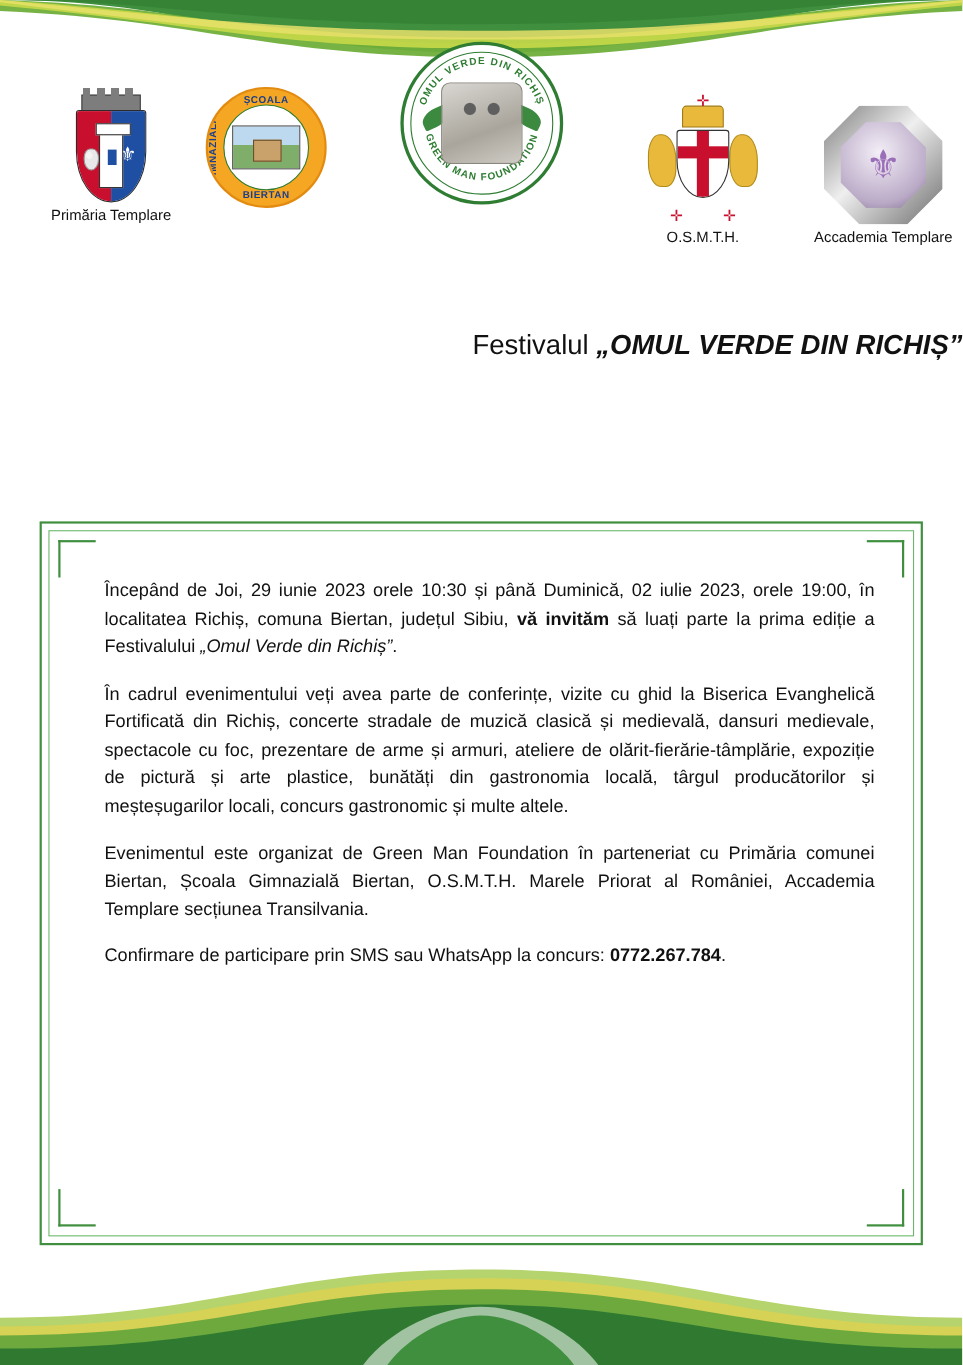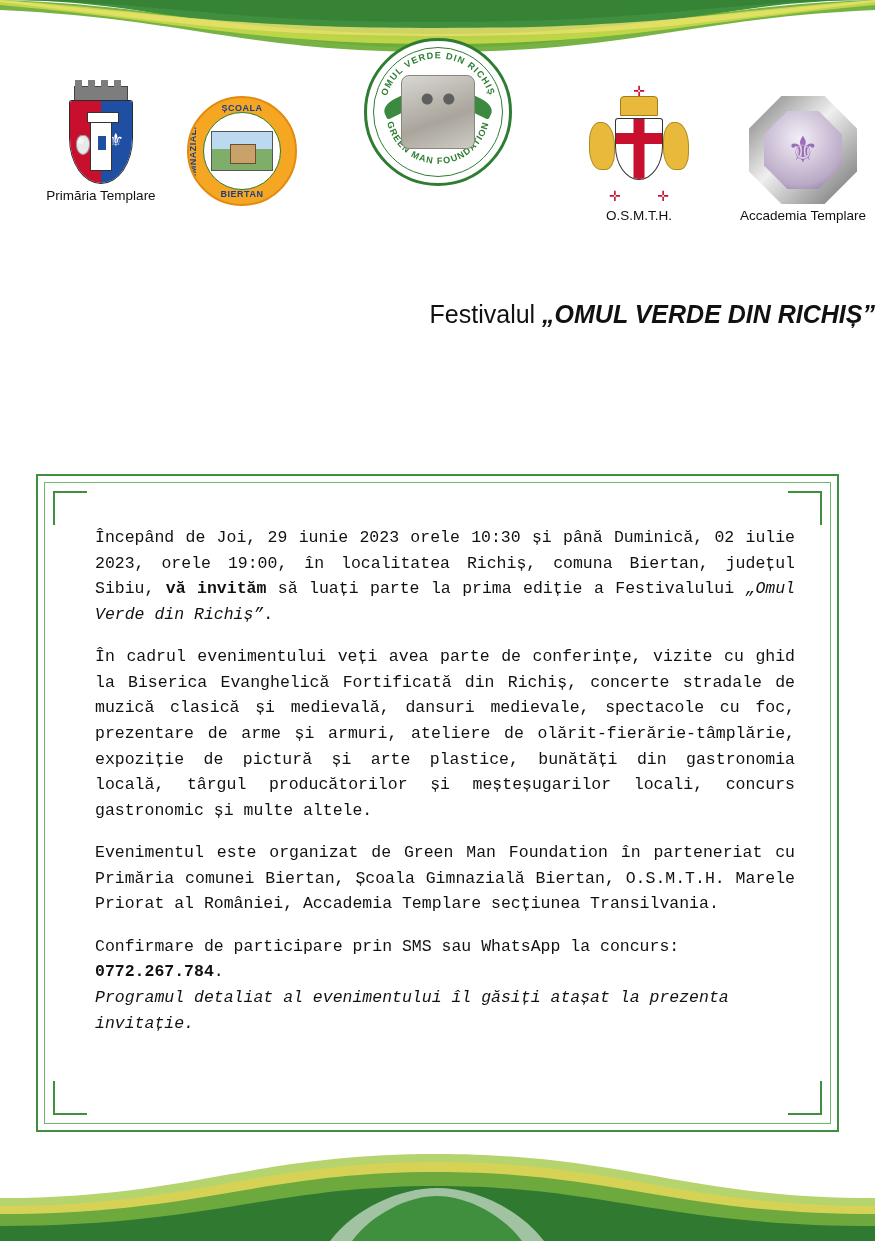--- a/index.html
+++ b/index.html
@@ -320,21 +320,21 @@
 
   .body-text {
     position: absolute;
     left: 50px; top: 42px;
     width: 700px;
     font-size: 16.5px;
     line-height: 1.55;
     text-align: justify;
     color: #111;
   }
-  .body-text p { margin: 0 0 17px 0; font-family: Liberation Mono, monospace; }
+  .body-text p { margin: 0 0 17px 0; }
   .body-text p:last-child { margin-bottom: 0; }
   .b { font-weight: bold; }
   .i { font-style: italic; }
   .tight { text-align: left; }
   .para-justify { text-align: justify; text-justify: inter-word; }
 </style>
 </head>
 <body>
 
 <div class="ribbon-top">
@@ -356,21 +356,21 @@
         <div class="shield-left"></div>
         <div class="shield-right"></div>
         <div class="grape"></div>
         <div class="fleur-white">⚜</div>
         <div class="shield-tower"></div>
       </div>
     </div>
     <div class="logo-caption">Primăria Templare</div>
   </div>
 
-  <div class="logo" style="left:172px; top:58px; width:140px;">
+  <div class="logo" style="left:172px; top:41px; width:140px;">
     <div class="circle-logo">
       <div class="circ-text top">ȘCOALA</div>
       <div class="circ-text bottom">BIERTAN</div>
       <div class="circ-text left">GIMNAZIALĂ</div>
       <div class="inner">
         <div class="pic"></div>
       </div>
     </div>
   </div>
 
@@ -436,21 +436,21 @@
 
     <div class="body-text">
 
       <p class="para-justify"><span>Începând de Joi, 29 iunie 2023 orele 10:30 și până Duminică, 02 iulie 2023, orele 19:00, în localitatea Richiș, comuna Biertan, județul Sibiu, </span><span class="b">vă invităm</span><span> să luați parte la prima ediție a Festivalului </span><span class="i">„Omul Verde din Richiș”</span><span>.</span></p>
 
       <p class="para-justify">În cadrul evenimentului veți avea parte de conferințe, vizite cu ghid la Biserica Evanghelică Fortificată din Richiș, concerte stradale de muzică clasică și medievală, dansuri medievale, spectacole cu foc, prezentare de arme și armuri, ateliere de olărit-fierărie-tâmplărie, expoziție de pictură și arte plastice, bunătăți din gastronomia locală, târgul producătorilor și meșteșugarilor locali, concurs gastronomic și multe altele.</p>
 
 
       <p class="para-justify">Evenimentul este organizat de Green Man Foundation în parteneriat cu Primăria comunei Biertan, Școala Gimnazială Biertan, O.S.M.T.H. Marele Priorat al României, Accademia Templare secțiunea Transilvania.</p>
 
-      <p class="tight"><span>Confirmare de participare prin SMS sau WhatsApp la concurs: </span><span class="b">0772.267.784</span><span>.</span><br><span class="i">Programul detaliat al evenimentului îl găsiți atașat la prezenta invitație.</span></p>
+      <p class="tight"><span>Confirmare de participare prin SMS sau WhatsApp la concurs: </span><span class="b">0772.267.784</span><span>.</span><br></p>
 
     </div>
   </div>
 </div>
 
 <div class="ribbon-bottom">
   <svg width="875" height="105" viewBox="0 0 875 105">
     <path d="M0,105 L0,62 C190,62 250,18 437,18 C624,18 684,62 875,62 L875,105 Z" fill="#9cc63e" opacity="0.75"></path>
     <path d="M0,105 L0,70 C195,70 255,26 437,26 C619,26 679,70 875,70 L875,105 Z" fill="#e3d14a" opacity="0.7"></path>
     <path d="M0,105 L0,78 C200,78 260,36 437,36 C614,36 674,78 875,78 L875,105 Z" fill="#5aa23a" opacity="0.85"></path>

